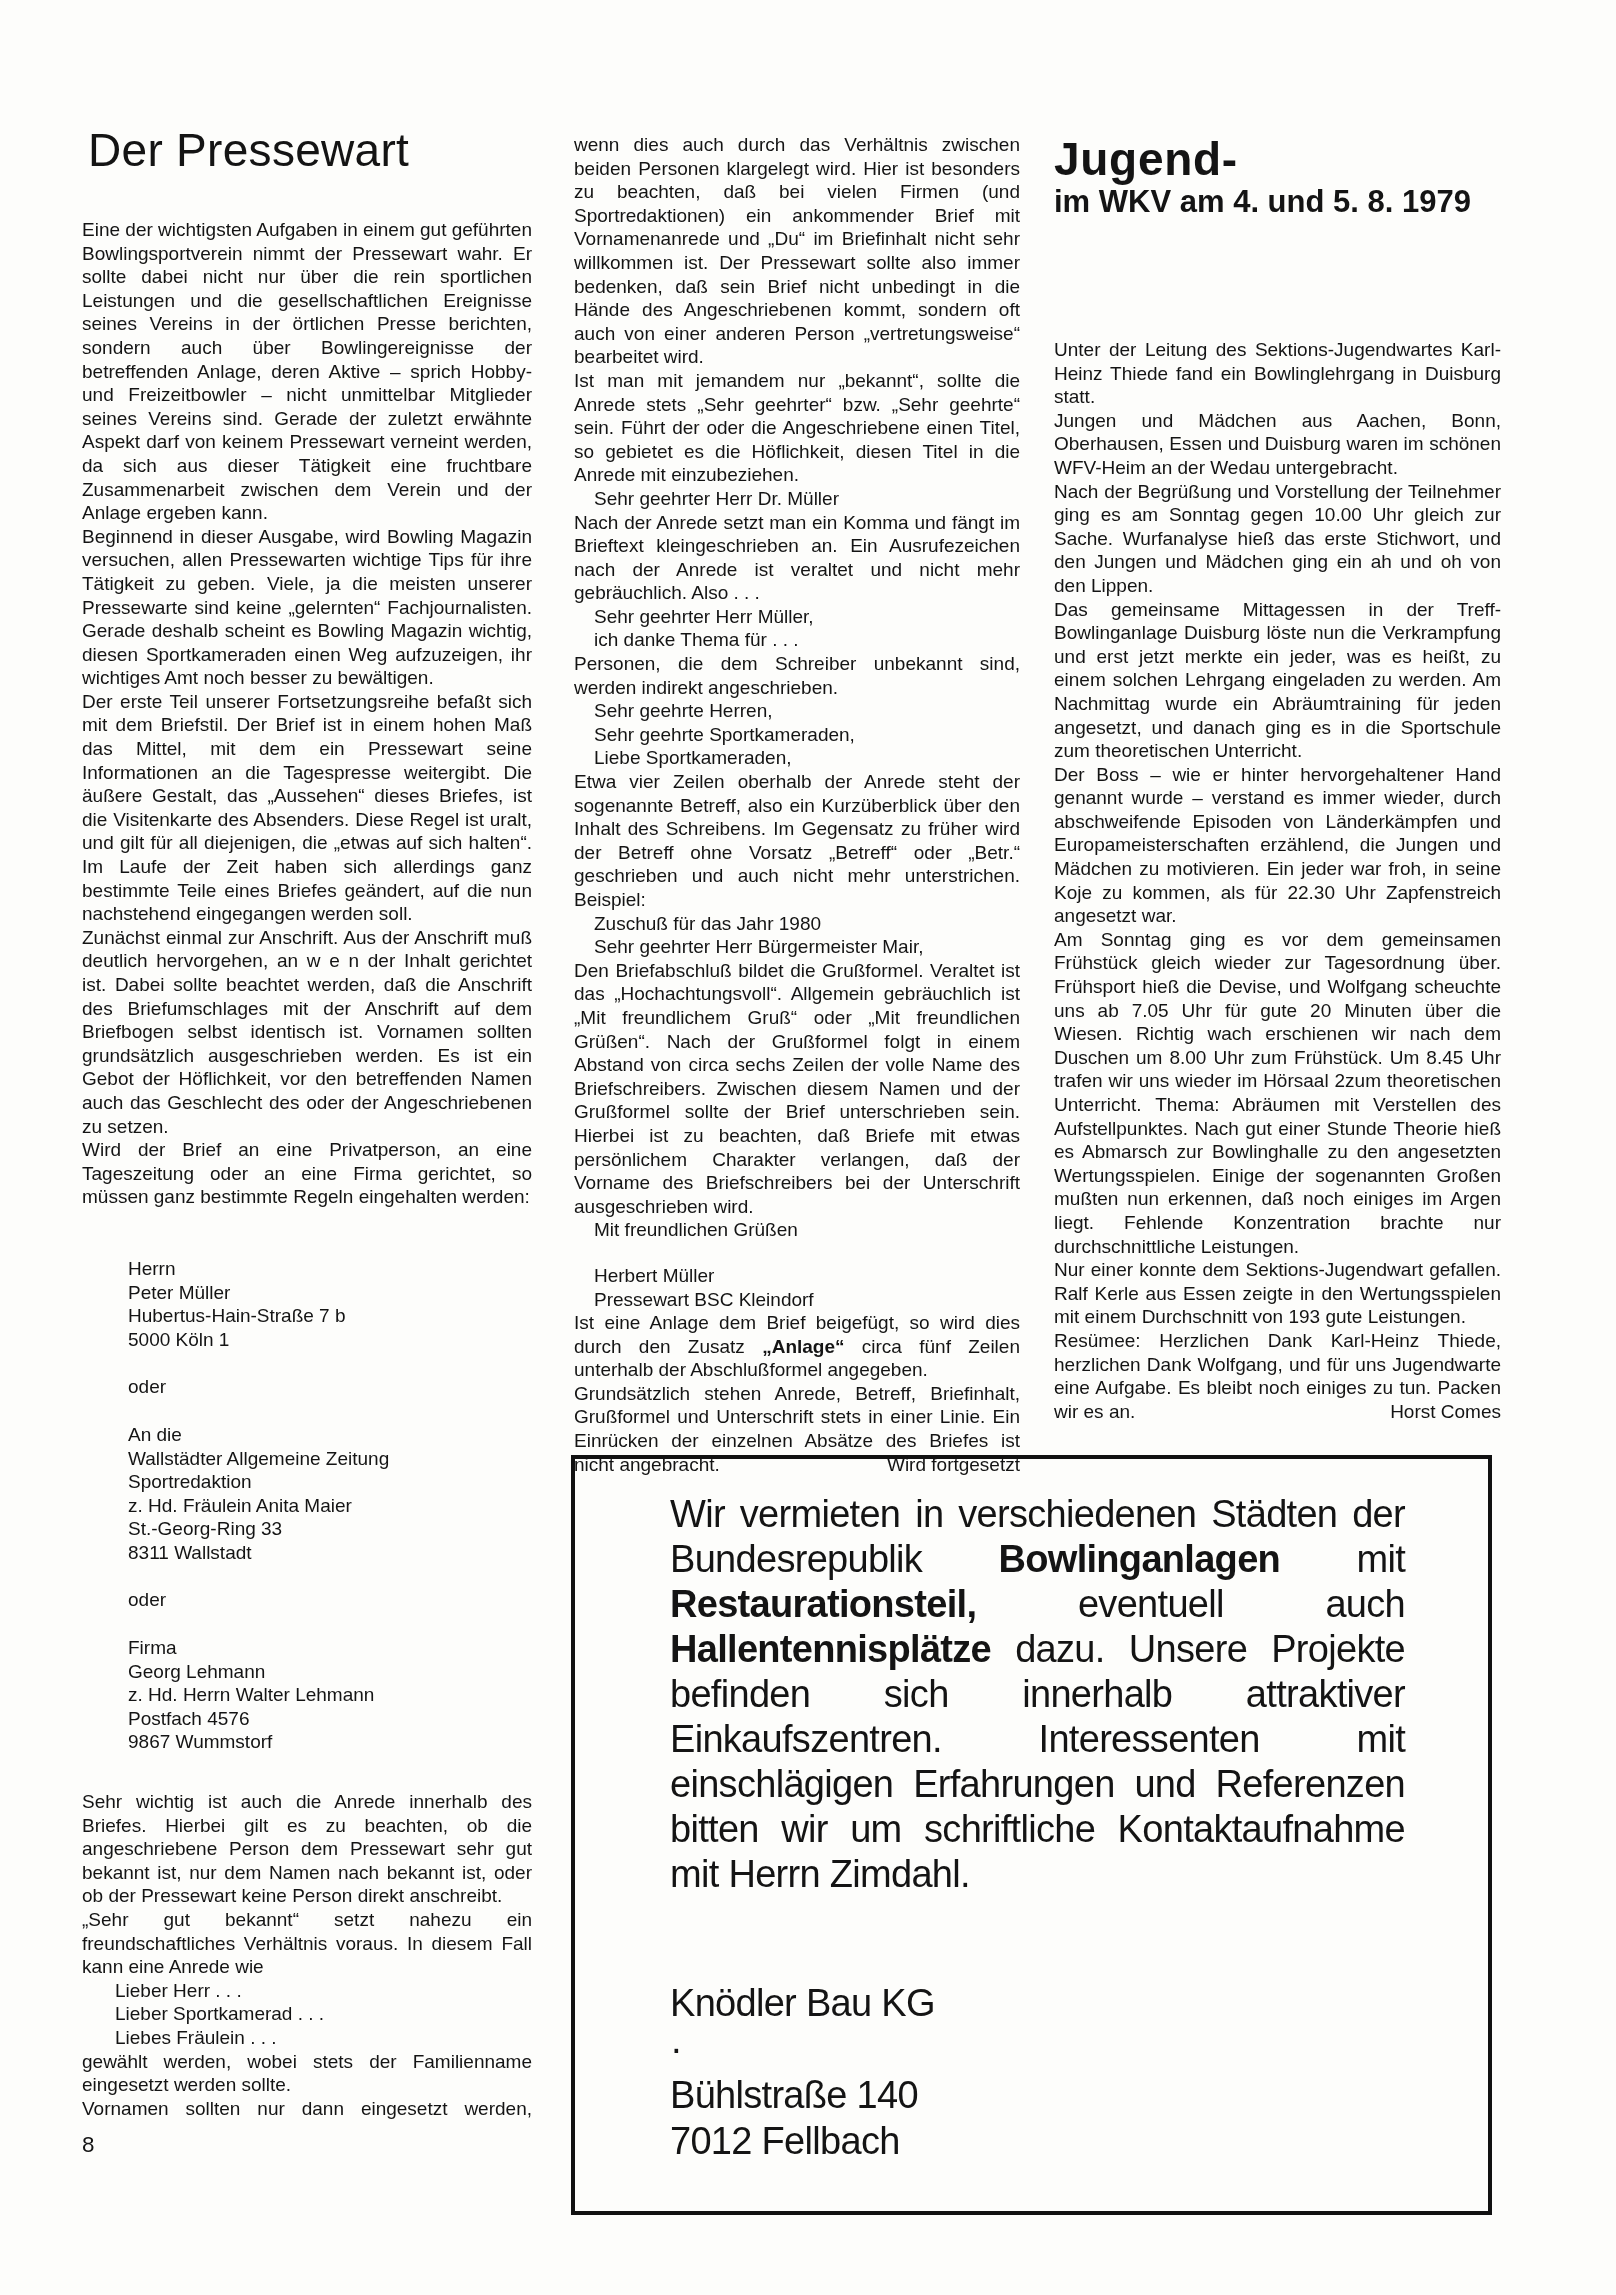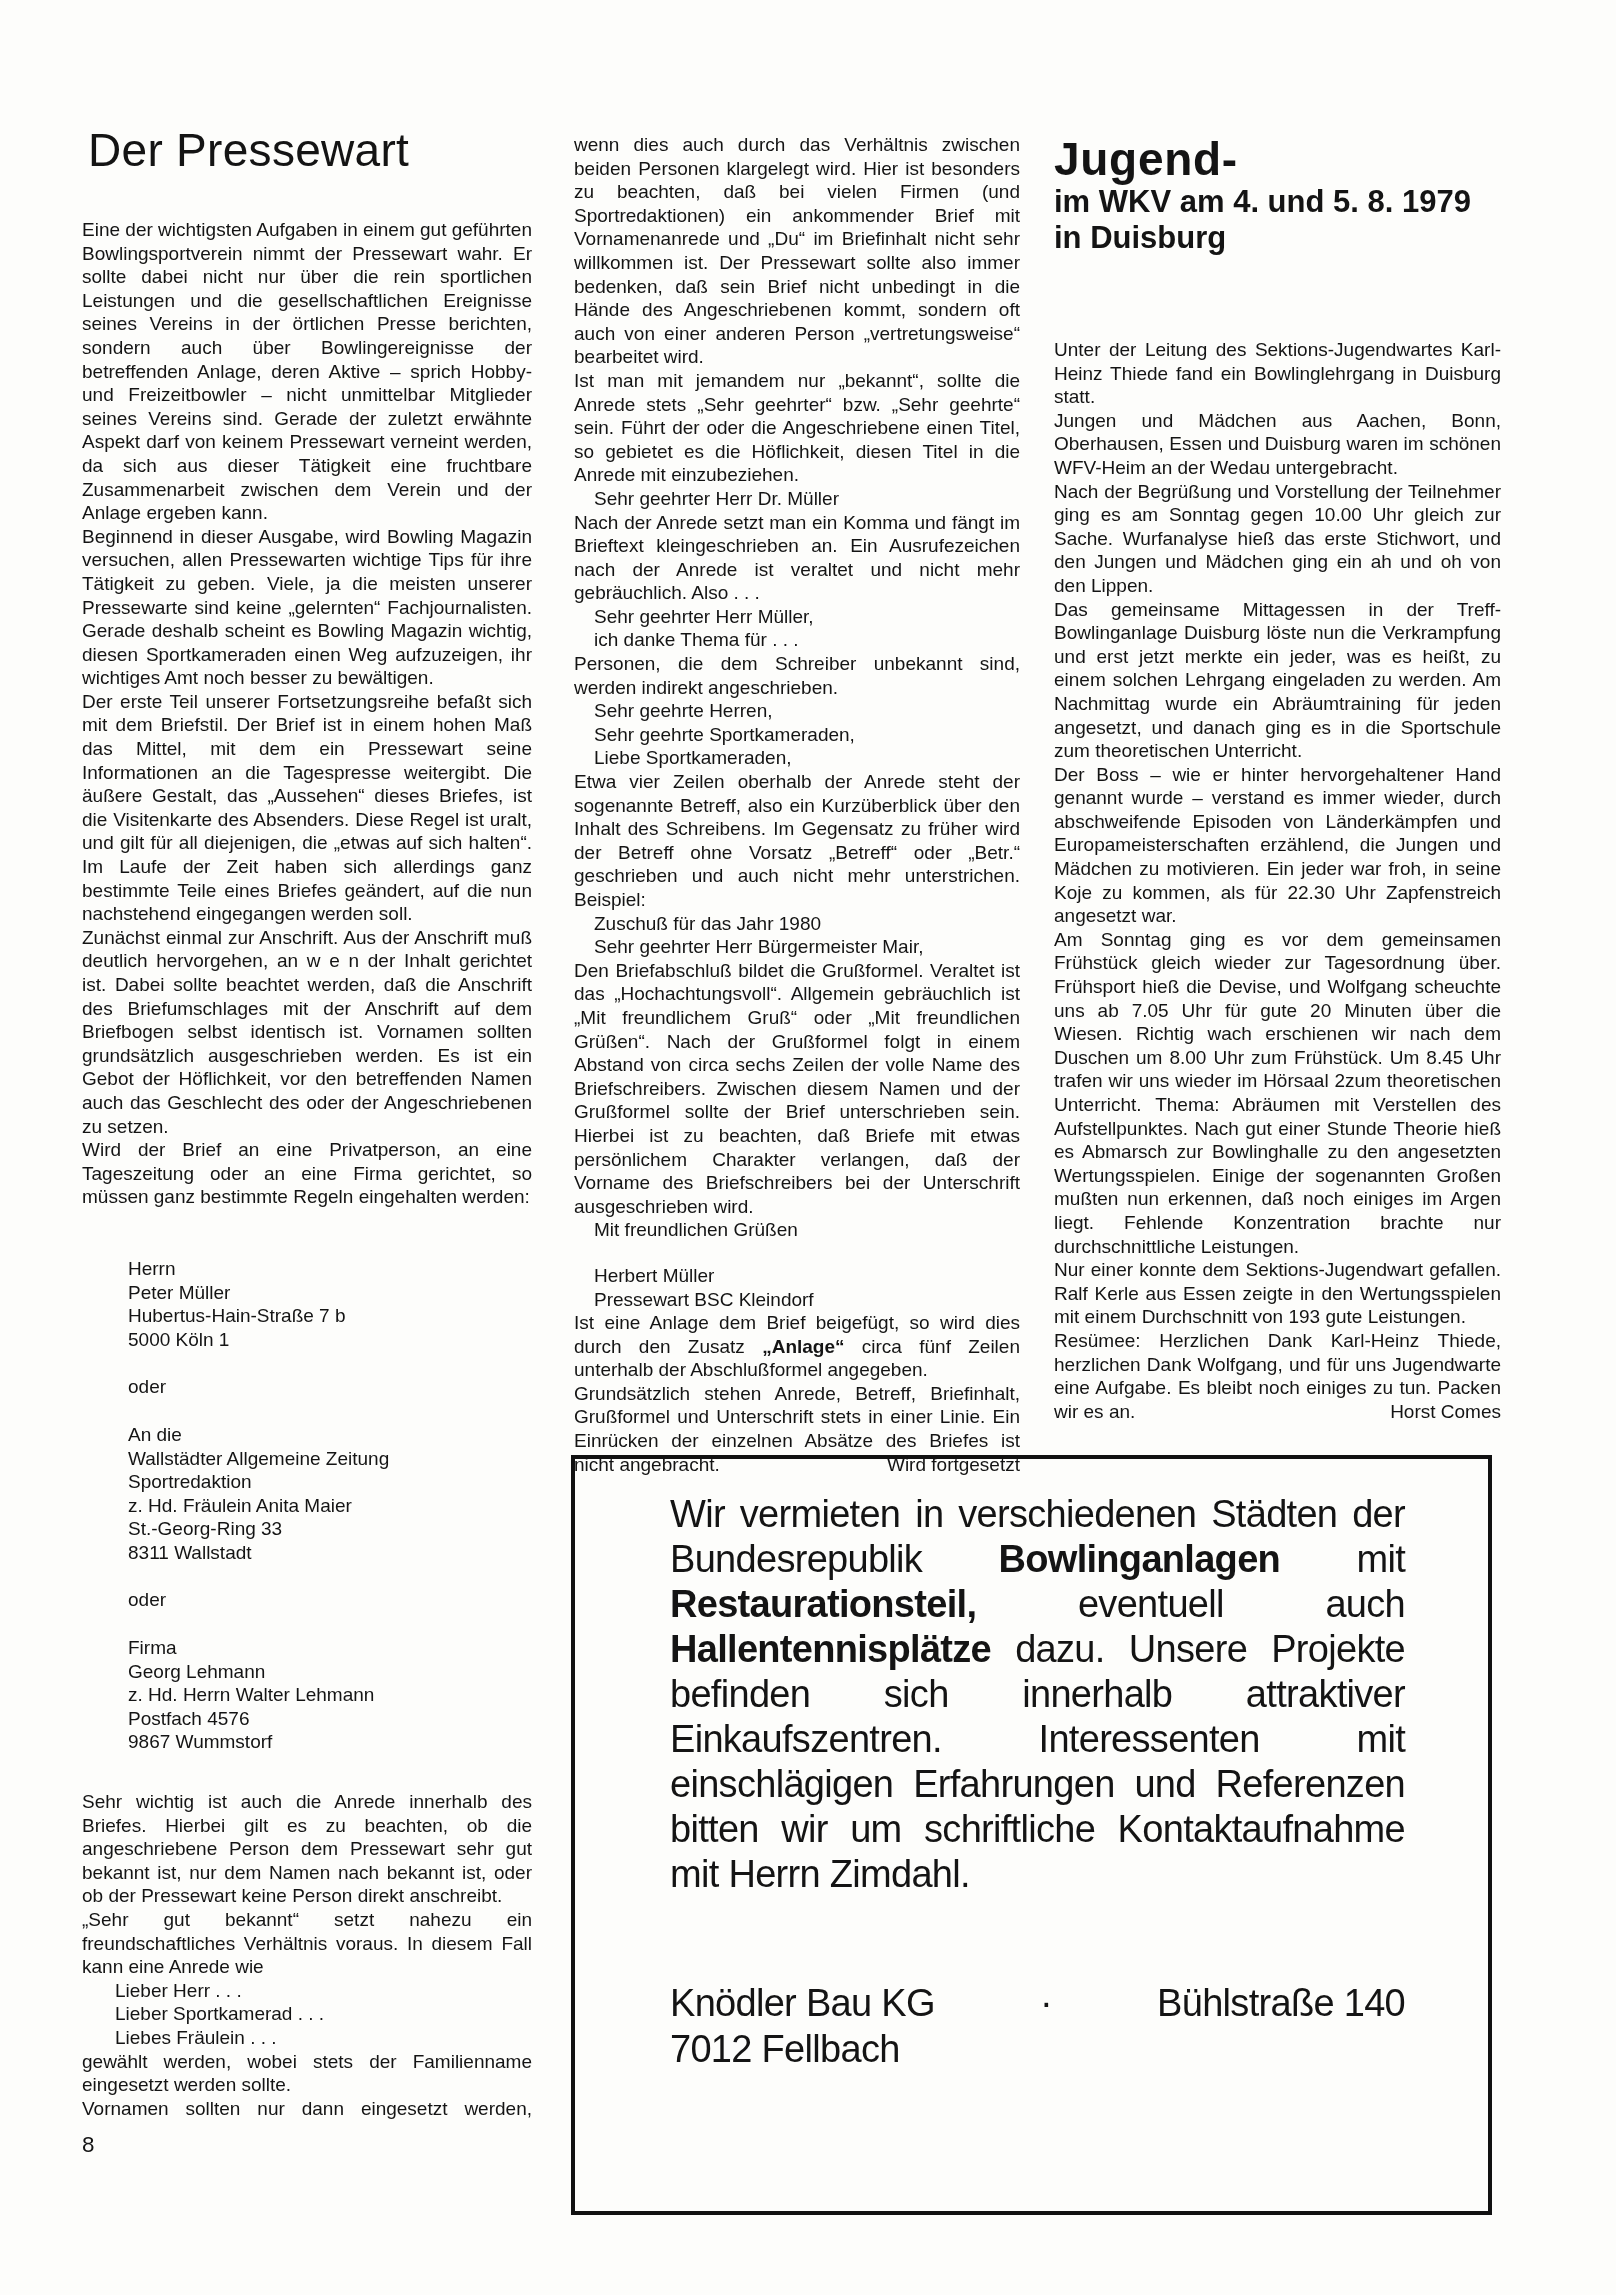--- a/index.html
+++ b/index.html
@@ -47,21 +47,21 @@
     font-size: 38px; line-height: 45px; text-align: justify;
     font-family: "Liberation Sans", sans-serif;
     letter-spacing: -0.7px;
   }
   #ad-body b { font-weight: bold; }
   #ad-footer {
     position: absolute; left: 95px; top: 521px; width: 735px;
     font-size: 38px; line-height: 46px;
     letter-spacing: -0.7px;
   }
-  #ad-footer .row1 { display: flex; justify-content: space-between; }
+  #ad-footer .row1 { display: flex; justify-content: flex-start; flex-direction: column; }
   #page-number {
     position: absolute; left: 82px; top: 2132px;
     font-size: 22.4px; line-height: 26px;
   }
   .byline { float: right; }
 </style>
 </head>
 <body>
 
 <h1 id="title1">Der Pressewart</h1>
@@ -130,21 +130,20 @@
   <p class="ind" style="padding-left:20px">Mit freundlichen Grüßen</p>
   <p class="ind" style="padding-left:20px; margin-top:22px">Herbert Müller</p>
   <p class="ind" style="padding-left:20px">Pressewart BSC Kleindorf</p>
   <p><span>Ist eine Anlage dem Brief beigefügt, so wird dies durch den Zusatz </span><b>„Anlage“</b><span> circa fünf Zeilen unterhalb der Abschlußformel angegeben.</span></p>
   <p class="last-line"><span>Grundsätzlich stehen Anrede, Betreff, Briefinhalt, Grußformel und Unterschrift stets in einer Linie. Ein Einrücken der einzelnen Absätze des Briefes ist nicht angebracht.</span><span class="byline">Wird fortgesetzt</span></p>
 </div>
 
 <div id="title2">
   <span class="big">Jugend-</span>
   <span class="sub">im WKV am 4. und 5. 8. 1979</span>
-  <span class="sub">in Duisburg</span>
 </div>
 
 <div id="col3" class="col">
   <p>Unter der Leitung des Sektions-Jugendwartes Karl-Heinz Thiede fand ein Bowlinglehrgang in Duisburg statt.</p>
   <p>Jungen und Mädchen aus Aachen, Bonn, Oberhausen, Essen und Duisburg waren im schönen WFV-Heim an der Wedau untergebracht.</p>
   <p>Nach der Begrüßung und Vorstellung der Teilnehmer ging es am Sonntag gegen 10.00 Uhr gleich zur Sache. Wurfanalyse hieß das erste Stichwort, und den Jungen und Mädchen ging ein ah und oh von den Lippen.</p>
   <p>Das gemeinsame Mittagessen in der Treff-Bowlinganlage Duisburg löste nun die Verkrampfung und erst jetzt merkte ein jeder, was es heißt, zu einem solchen Lehrgang eingeladen zu werden. Am Nachmittag wurde ein Abräumtraining für jeden angesetzt, und danach ging es in die Sportschule zum theoretischen Unterricht.</p>
   <p>Der Boss – wie er hinter hervorgehaltener Hand genannt wurde – verstand es immer wieder, durch abschweifende Episoden von Länderkämpfen und Europameisterschaften erzählend, die Jungen und Mädchen zu motivieren. Ein jeder war froh, in seine Koje zu kommen, als für 22.30 Uhr Zapfenstreich angesetzt war.</p>
   <p>Am Sonntag ging es vor dem gemeinsamen Frühstück gleich wieder zur Tagesordnung über. Frühsport hieß die Devise, und Wolfgang scheuchte uns ab 7.05 Uhr für gute 20 Minuten über die Wiesen. Richtig wach erschienen wir nach dem Duschen um 8.00 Uhr zum Frühstück. Um 8.45 Uhr trafen wir uns wieder im Hörsaal 2zum theoretischen Unterricht. Thema: Abräumen mit Verstellen des Aufstellpunktes. Nach gut einer Stunde Theorie hieß es Abmarsch zur Bowlinghalle zu den angesetzten Wertungsspielen. Einige der sogenannten Großen mußten nun erkennen, daß noch einiges im Argen liegt. Fehlende Konzentration brachte nur durchschnittliche Leistungen.</p>
   <p>Nur einer konnte dem Sektions-Jugendwart gefallen. Ralf Kerle aus Essen zeigte in den Wertungsspielen mit einem Durchschnitt von 193 gute Leistungen.</p>

